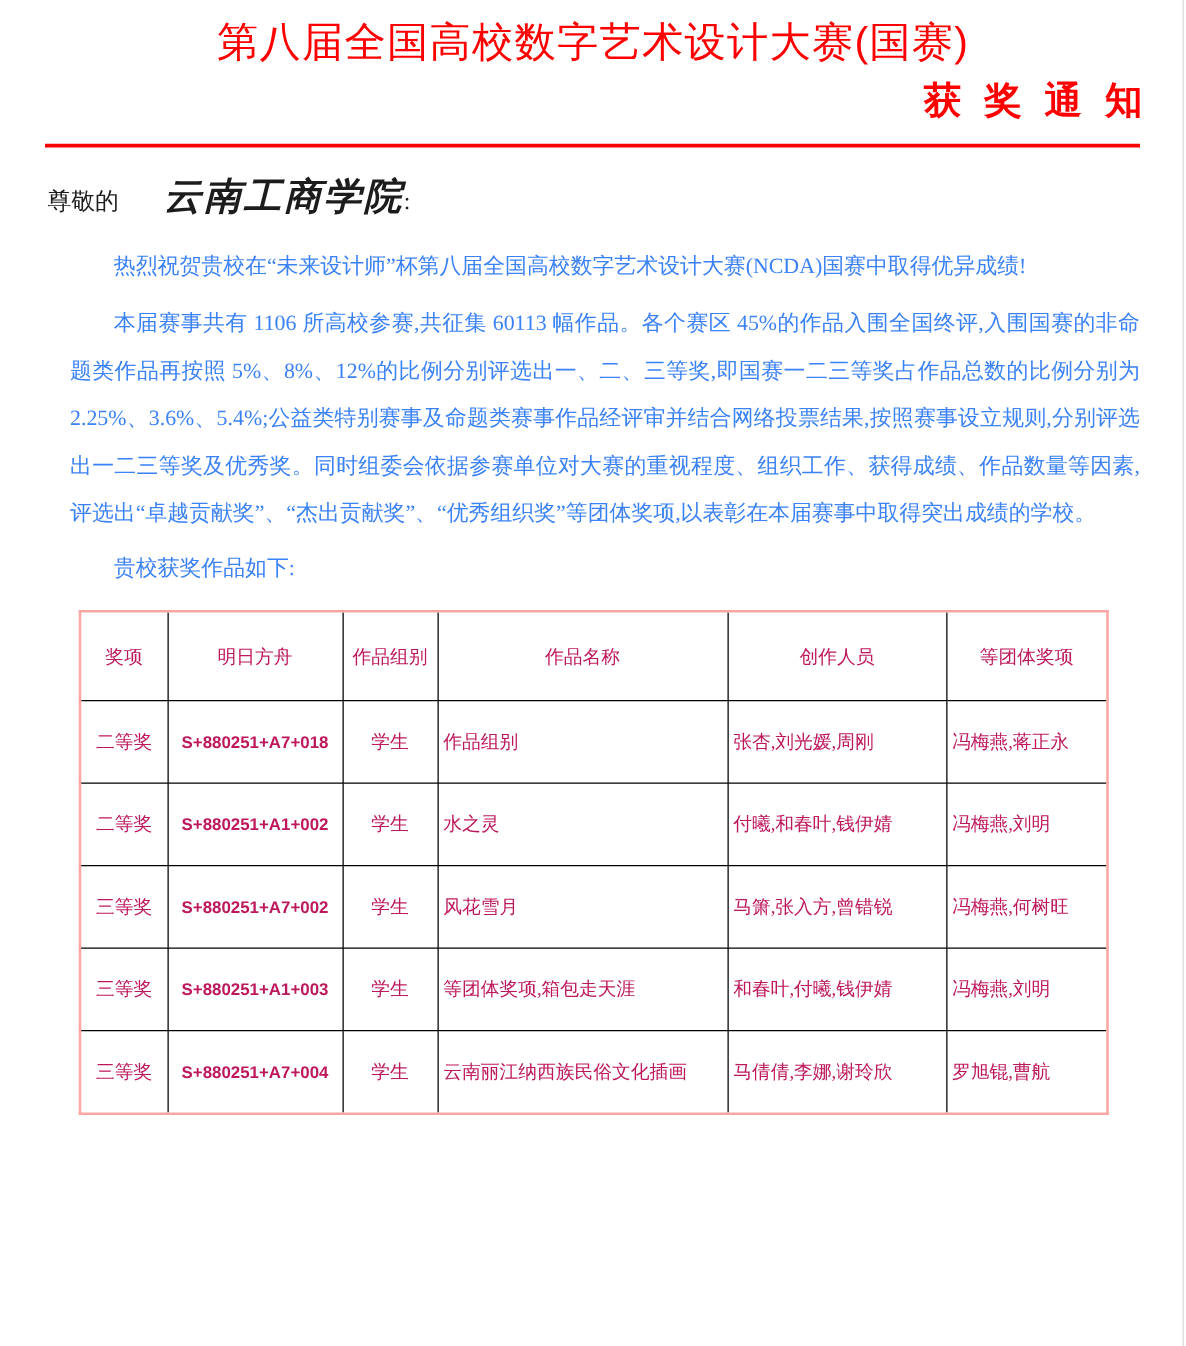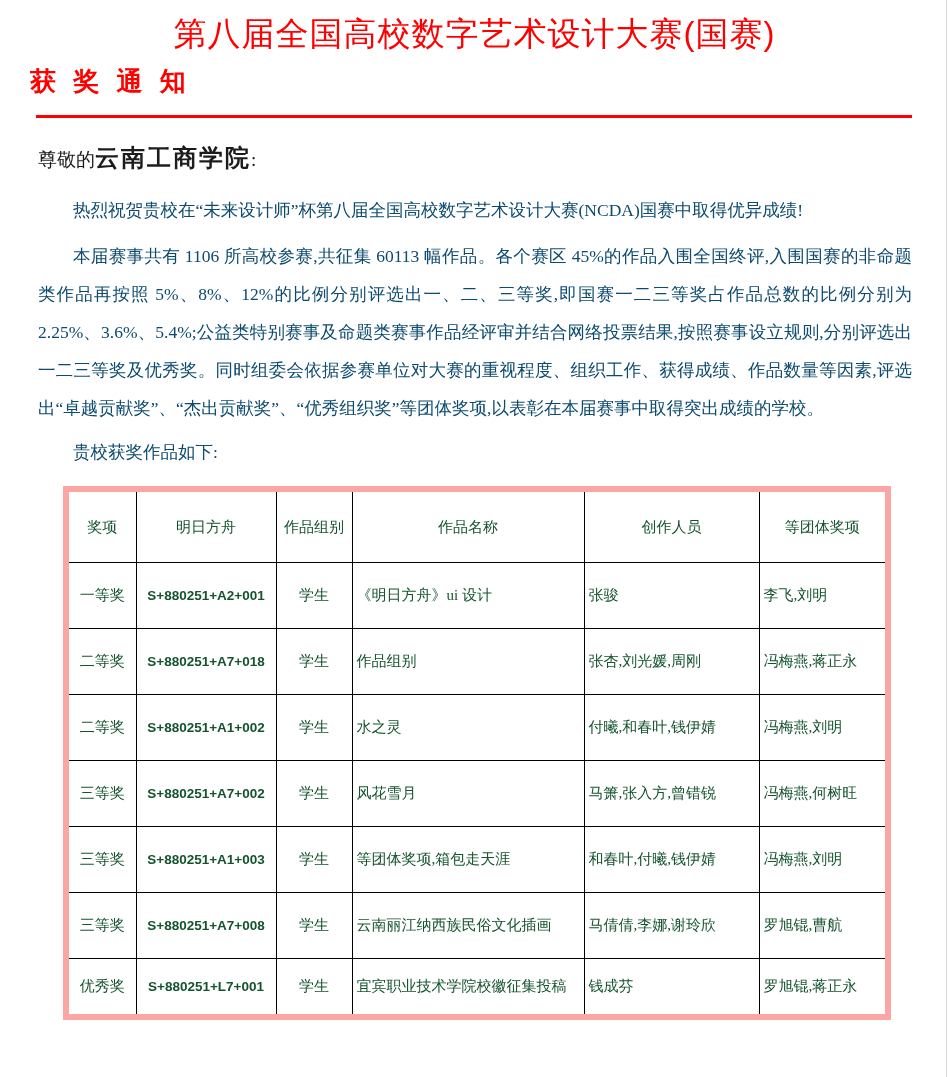--- a/index.html
+++ b/index.html
@@ -10,40 +10,40 @@
   }
   .page-edge {
     position:absolute; top:0; right:2px; bottom:0; width:1px; background:#d9d9d9;
   }
   .title-line1 {
     margin:12px 30px 0; text-align:center; color:#fe0000;
     font-family:"Liberation Sans","DejaVu Sans",sans-serif;
     font-size:33px; font-weight:normal; line-height:44px; letter-spacing:1px;
   }
   .title-line2 {
-    margin:4px 30px 0; text-align:left; color:#fe0000;
+    margin:4px 30px 0; text-align:right; color:#fe0000;
     font-family:"Liberation Sans","DejaVu Sans",sans-serif;
-    font-size:26px; font-weight:bold; line-height:42px; letter-spacing:5px;
+    font-size:30px; font-weight:bold; line-height:42px; letter-spacing:5px;
   }
   .red-rule { height:3px; background:#fe0000; margin:13px 37px 0 36px; }
   .greeting { margin:25px 38px 0; font-size:19px; line-height:30px; }
   .greeting .school {
-    font-weight:bold; font-size:24px; letter-spacing:2px;
+    font-weight:bold; font-style:italic; font-size:30px; letter-spacing:2px;margin-left:36px;
   }
   .para {
-    margin:0 37px 0 38px; font-size:17.5px; line-height:38px;
-    text-align:justify; text-indent:2em; color:#0c4a6e;
+    margin:0 37px 0 56px; font-size:17.5px; line-height:38px;
+    text-align:justify; text-indent:2em; color:#3b82f6;
   }
   .p1 { margin-top:16px; }
   .p2 { margin-top:8px; }
   .p3 { margin-top:6px; text-align:left; }
   table.awards {
     border-collapse:collapse; table-layout:fixed;
     width:822px; margin:15px 0 20px 63px;
-    border:6px solid #fca5a5; font-size:15px; color:#14532d;
+    border:2px solid #fca5a5; font-size:15px; color:#be185d;
   }
   table.awards th, table.awards td {
     border:1.5px solid #000; padding:2px 4px; overflow:hidden;
   }
   table.awards th { font-weight:normal; text-align:center; height:66px; }
   table.awards tr.row { height:66px; }
   table.awards tr.row-last { height:58px; }
   td.c { text-align:center; }
   td.l { text-align:left; }
   td.work  { padding-left:27px; }
@@ -83,28 +83,20 @@
       <th>奖项</th>
       <th>明日方舟</th>
       <th>作品组别</th>
       <th>作品名称</th>
       <th>创作人员</th>
       <th>等团体奖项</th>
     </tr>
   </thead>
   <tbody>
     <tr class="row">
-      <td class="c">一等奖</td>
-      <td class="code-cell">S+880251+A2+001</td>
-      <td class="c">学生</td>
-      <td class="l work">《明日方舟》ui 设计</td>
-      <td class="l crew">张骏</td>
-      <td class="l tchr">李飞,刘明</td>
-    </tr>
-    <tr class="row">
       <td class="c">二等奖</td>
       <td class="code-cell">S+880251+A7+018</td>
       <td class="c">学生</td>
       <td class="l work">作品组别</td>
       <td class="l crew">张杏,刘光媛,周刚</td>
       <td class="l tchr">冯梅燕,蒋正永</td>
     </tr>
     <tr class="row">
       <td class="c">二等奖</td>
       <td class="code-cell">S+880251+A1+002</td>
@@ -124,28 +116,20 @@
     <tr class="row">
       <td class="c">三等奖</td>
       <td class="code-cell">S+880251+A1+003</td>
       <td class="c">学生</td>
       <td class="l work">等团体奖项,箱包走天涯</td>
       <td class="l crew">和春叶,付曦,钱伊婧</td>
       <td class="l tchr">冯梅燕,刘明</td>
     </tr>
     <tr class="row">
       <td class="c">三等奖</td>
-      <td class="code-cell">S+880251+A7+008</td>
+      <td class="code-cell">S+880251+A7+004</td>
       <td class="c">学生</td>
       <td class="l work">云南丽江纳西族民俗文化插画</td>
       <td class="l crew">马倩倩,李娜,谢玲欣</td>
       <td class="l tchr">罗旭锟,曹航</td>
     </tr>
-    <tr class="row row-last">
-      <td class="c">优秀奖</td>
-      <td class="code-cell">S+880251+L7+001</td>
-      <td class="c">学生</td>
-      <td class="l work">宜宾职业技术学院校徽征集投稿</td>
-      <td class="l crew">钱成芬</td>
-      <td class="l tchr">罗旭锟,蒋正永</td>
-    </tr>
   </tbody>
 </table>
 
 </body></html>

